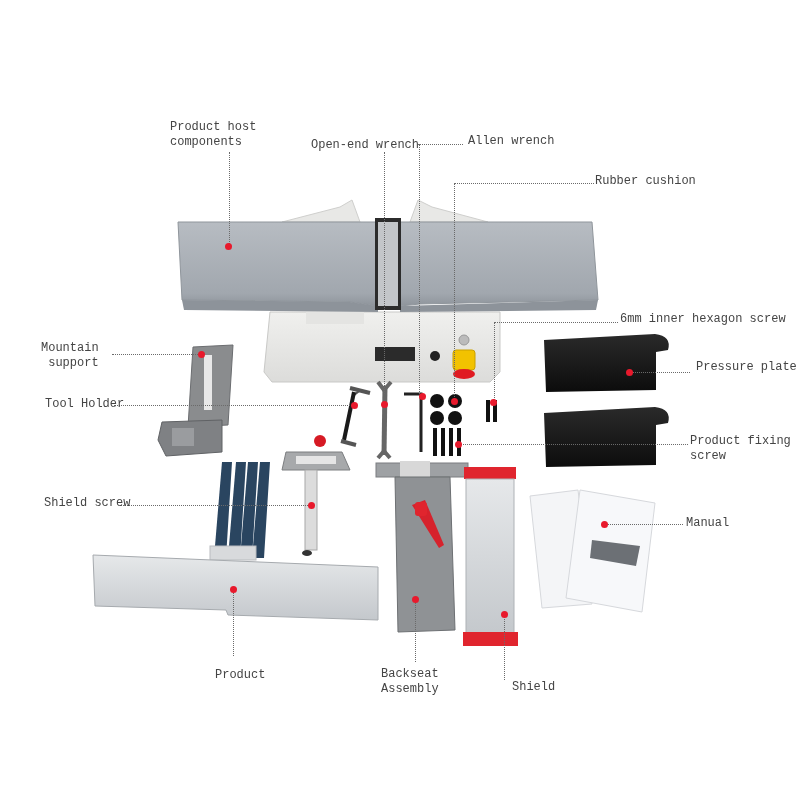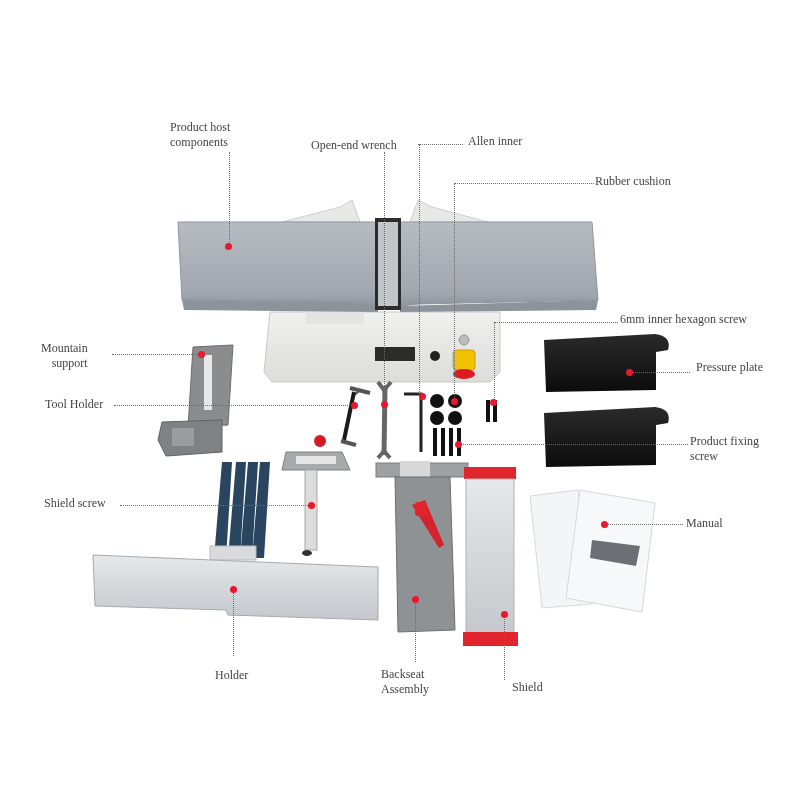--- a/index.html
+++ b/index.html
@@ -1,16 +1,16 @@
 <!DOCTYPE html>
 <html><head>
 <meta charset="utf-8">
 <style>
   html,body{margin:0;padding:0;background:#ffffff;}
-  #stage{position:relative;width:800px;height:800px;overflow:hidden;background:#ffffff;font-family:Liberation Serif, serif;}
+  #stage{position:relative;width:800px;height:800px;overflow:hidden;background:#ffffff;font-family:Liberation Mono, monospace;}
   .lbl{position:absolute;font-size:12px;line-height:15px;color:#444444;white-space:pre-line;}
   .dot{position:absolute;width:7px;height:7px;border-radius:50%;background:#e8192c;}
   .hl{position:absolute;height:0;border-top:1.6px dotted #6a6a6a;}
   .vl{position:absolute;width:0;border-left:1.6px dotted #6a6a6a;}
   svg{position:absolute;left:0;top:0;}
 </style>
 </head>
 <body>
 
 <div id="stage">
@@ -163,29 +163,29 @@
   <div class="dot" style="left:601px;top:521px;"></div>
   <div class="dot" style="left:198px;top:351px;"></div>
   <div class="dot" style="left:308px;top:502px;"></div>
   <div class="dot" style="left:230px;top:586px;"></div>
   <div class="dot" style="left:412px;top:596px;"></div>
   <div class="dot" style="left:501px;top:611px;"></div>
 
   <div class="lbl" style="left:170px;top:120px;">Product host
 components</div>
   <div class="lbl" style="left:311px;top:138px;">Open-end wrench</div>
-  <div class="lbl" style="left:468px;top:134px;">Allen inner</div>
+  <div class="lbl" style="left:468px;top:134px;">Allen wrench</div>
   <div class="lbl" style="left:595px;top:174px;">Rubber cushion</div>
   <div class="lbl" style="left:620px;top:312px;text-align:center;">6mm inner hexagon screw</div>
   <div class="lbl" style="left:696px;top:360px;">Pressure plate</div>
   <div class="lbl" style="left:690px;top:434px;">Product fixing
 screw</div>
   <div class="lbl" style="left:686px;top:516px;">Manual</div>
   <div class="lbl" style="left:41px;top:341px;text-align:right;">Mountain
 support</div>
   <div class="lbl" style="left:45px;top:397px;">Tool Holder</div>
   <div class="lbl" style="left:44px;top:496px;">Shield screw</div>
-  <div class="lbl" style="left:215px;top:668px;">Holder</div>
+  <div class="lbl" style="left:215px;top:668px;">Product</div>
   <div class="lbl" style="left:381px;top:667px;">Backseat
 Assembly</div>
   <div class="lbl" style="left:486px;top:680px;margin-left:26px;">Shield</div>
 
 </div>
 
 </body></html>

